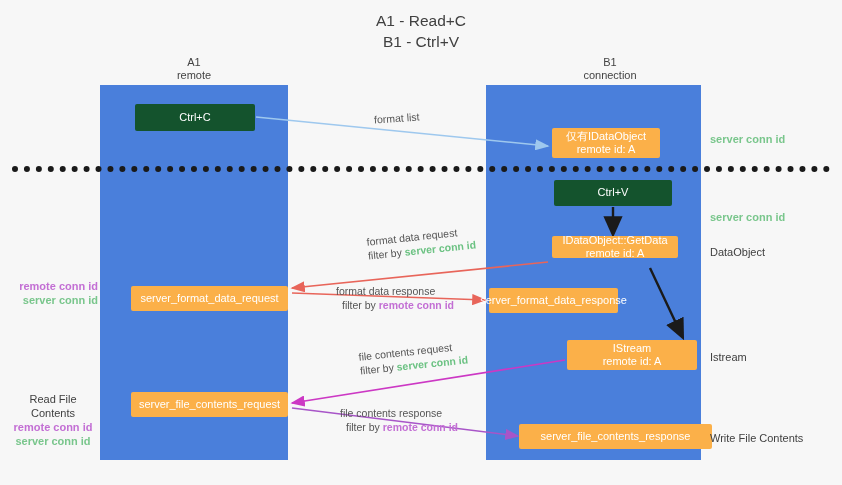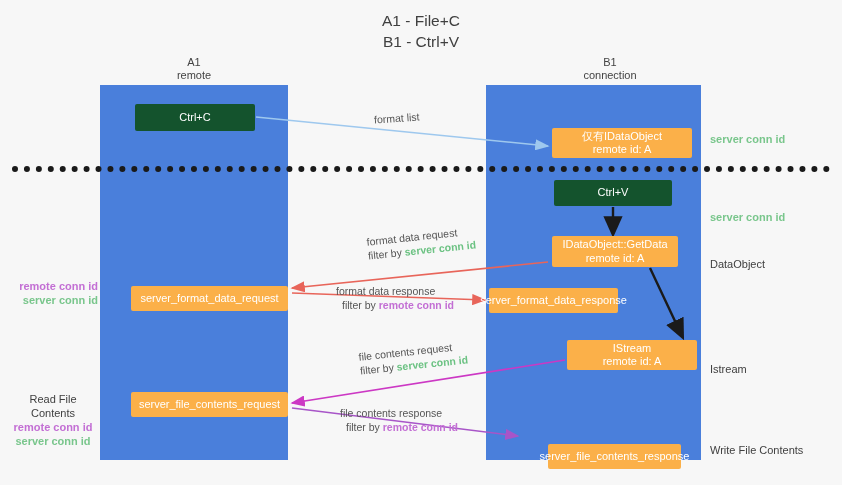--- a/index.html
+++ b/index.html
@@ -27,32 +27,32 @@
          font-size:15.5px;line-height:21px;color:#404040;}
 
   .node{position:absolute;border-radius:2px;display:flex;flex-direction:column;
         align-items:center;justify-content:center;color:#ffffff;
         font-size:11px;line-height:13.5px;text-align:center;box-sizing:border-box;}
   .node.green{background:#14532d;}
   .node.orange{background:#fbb049;}
   .node .sub{display:block;}
 
   #n-ctrlc{left:135px;top:104px;width:120px;height:27px;}
-  #n-dataobj{left:552px;top:128px;width:140px;height:30px;}
+  #n-dataobj{left:552px;top:128px;width:108px;height:30px;}
   #n-ctrlv{left:554px;top:180px;width:118px;height:26px;}
-  #n-getdata{left:552px;top:236px;width:126px;height:31px;}
+  #n-getdata{left:552px;top:236px;width:126px;height:22px;}
   #n-fmtreq{left:131px;top:276px;width:157px;height:25px;margin-top:10px;}
   #n-fmtresp{left:489px;top:288px;width:129px;height:25px;}
   #n-istream{left:567px;top:340px;width:130px;height:30px;}
   #n-filereq{left:131px;top:392px;width:157px;height:25px;}
-  #n-fileresp{left:548px;top:424px;width:133px;height:25px;margin-top:20px;}
+  #n-fileresp{left:519px;top:424px;width:193px;height:25px;}
 
   .tag{position:absolute;font-size:11px;line-height:14px;}
   .tag.green{color:#79c68c;font-weight:bold;}
-  .tag.plain{color:#404040;margin-top:12px;}
+  .tag.plain{color:#404040;}
 
   #t-srv1{left:710px;top:132px;}
   #t-srv2{left:710px;top:210px;}
   #t-dataobject{left:710px;top:245px;}
   #t-istream{left:710px;top:350px;}
   #t-writefile{left:710px;top:431px;}
 
   #t-left1{left:8px;top:279px;width:90px;text-align:right;}
   #t-left2{left:8px;top:392px;width:90px;text-align:center;}
   #t-left2 .hdr{color:#404040;font-weight:normal;display:block;}
@@ -75,21 +75,21 @@
 
   .divider{position:absolute;left:12px;top:166px;width:818px;height:0;
            border-top:6px dotted #1a1a1a;}
 </style>
 </head>
 <body>
 
 <div class="stage">
 
   <div class="title">
-    <span>A1 - File+C</span><br>
+    <span>A1 - Read+C</span><br>
     <span>B1 - Ctrl+V</span>
   </div>
 
   <div class="lane" id="lane-a"></div>
   <div class="lane" id="lane-b"></div>
 
   <div class="lane-head" id="head-a">
     <span class="l1">A1</span>
     <span class="l2">remote</span>
   </div>

